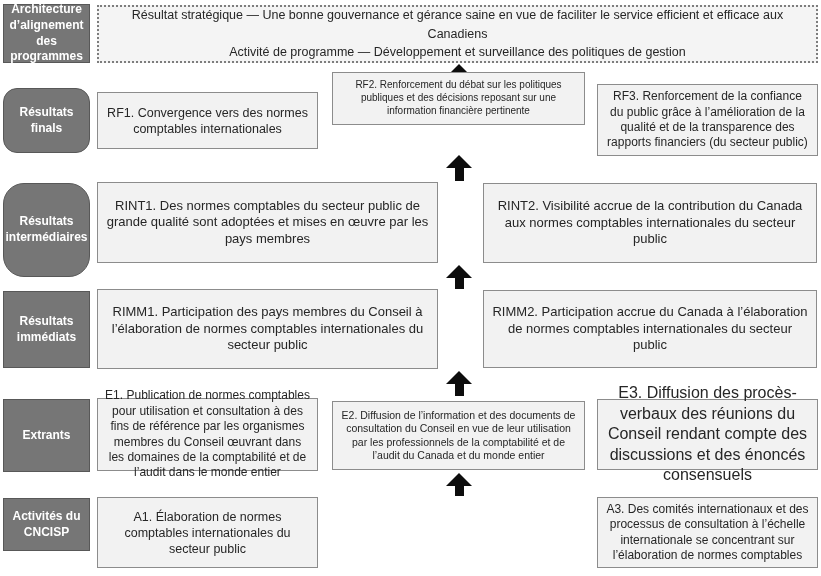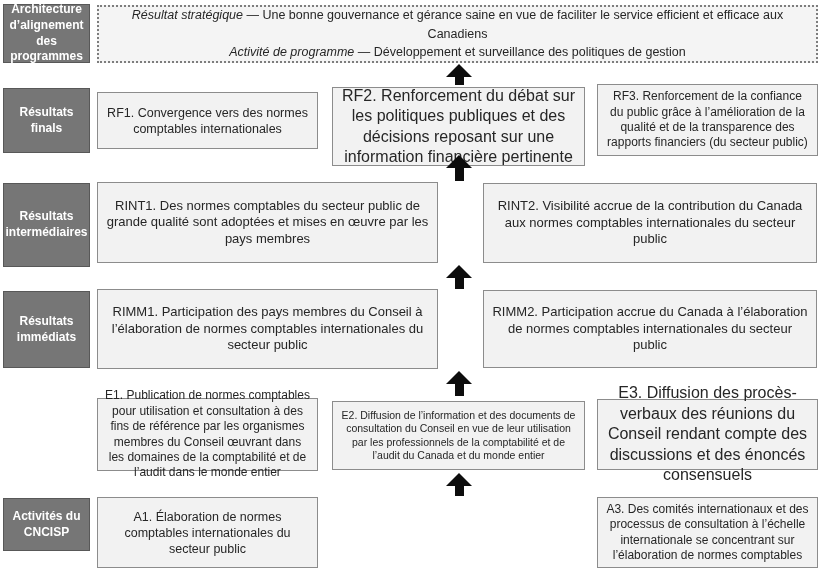--- a/index.html
+++ b/index.html
@@ -20,21 +20,21 @@
     position:absolute; box-sizing:border-box;
     background:var(--box-bg,#f2f2f2); border:1px solid var(--box-border,#8c8c8c);
     display:flex; align-items:center; justify-content:center;
     text-align:center; color:var(--box-text,#262626);
     padding:3px 7px; line-height:1.28;
   }
   .dashed {
     border:2px dotted var(--dash-border,#7d7d7d);
     background:#f4f4f4; line-height:1.5;
   }
-  .it { font-style:italic; }
+  .it { }
   .arrow { position:absolute; width:28px; display:flex; flex-direction:column; align-items:center; }
   .arrow .head {
     width:0; height:0;
     border-left:13px solid transparent; border-right:13px solid transparent;
     border-bottom:13px solid var(--arrow,#0d0d0d);
   }
   .arrow .shaft { width:9px; flex:1; background:var(--arrow,#0d0d0d); }
 </style>
 </head>
 <body>
@@ -54,34 +54,34 @@
         <span>— Développement et surveillance des politiques de gestion</span>
       </div>
     </div>
   </div>
 
   <div class="arrow" style="left:445px;top:64px;height:21px;">
     <div class="head"></div>
     <div class="shaft"></div>
   </div>
 
-  <div class="rowlabel" style="top:88px;height:65px;">Résultats finals</div>
+  <div class="rowlabel" style="top:88px;height:65px;border-radius:14px;">Résultats finals</div>
 
   <div class="box" style="left:97px;top:92px;width:221px;height:57px;font-size:12.5px;">RF1. Convergence vers des normes comptables internationales</div>
 
-  <div class="box" style="left:332px;top:87px;width:253px;height:79px;font-size:16px;">RF2. Renforcement du débat sur les politiques publiques et des décisions reposant sur une information financière pertinente</div>
+  <div class="box" style="left:332px;top:72px;width:253px;height:53px;font-size:10px;">RF2. Renforcement du débat sur les politiques publiques et des décisions reposant sur une information financière pertinente</div>
 
   <div class="box" style="left:597px;top:84px;width:221px;height:72px;font-size:12px;">RF3. Renforcement de la confiance du public grâce à l’amélioration de la qualité et de la transparence des rapports financiers (du secteur public)</div>
 
   <div class="arrow" style="left:445px;top:155px;height:26px;">
     <div class="head"></div>
     <div class="shaft"></div>
   </div>
 
-  <div class="rowlabel" style="top:183px;height:84px;">Résultats intermédiaires</div>
+  <div class="rowlabel" style="top:183px;height:94px;border-radius:21px;">Résultats intermédiaires</div>
 
   <div class="box" style="left:97px;top:182px;width:341px;height:81px;font-size:13px;">RINT1. Des normes comptables du secteur public de grande qualité sont adoptées et mises en œuvre par les pays membres</div>
 
   <div class="box" style="left:483px;top:183px;width:334px;height:80px;font-size:13px;">RINT2. Visibilité accrue de la contribution du Canada aux normes comptables internationales du secteur public</div>
 
   <div class="arrow" style="left:445px;top:265px;height:24px;">
     <div class="head"></div>
     <div class="shaft"></div>
   </div>
 
@@ -89,20 +89,21 @@
 
   <div class="box" style="left:97px;top:289px;width:341px;height:80px;font-size:13px;">RIMM1. Participation des pays membres du Conseil à l’élaboration de normes comptables internationales du secteur public</div>
 
   <div class="box" style="left:483px;top:290px;width:334px;height:78px;font-size:13px;">RIMM2. Participation accrue du Canada à l’élaboration de normes comptables internationales du secteur public</div>
 
   <div class="arrow" style="left:445px;top:371px;height:25px;">
     <div class="head"></div>
     <div class="shaft"></div>
   </div>
 
+  <div class="rowlabel" style="top:399px;height:73px;">Extrants</div>
 
   <div class="box" style="left:97px;top:398px;width:221px;height:73px;font-size:12px;">E1. Publication de normes comptables pour utilisation et consultation à des fins de référence par les organismes membres du Conseil œuvrant dans les domaines de la comptabilité et de l’audit dans le monde entier</div>
 
   <div class="box" style="left:332px;top:401px;width:253px;height:69px;font-size:10.5px;">E2. Diffusion de l’information et des documents de consultation du Conseil en vue de leur utilisation par les professionnels de la comptabilité et de l’audit du Canada et du monde entier</div>
 
   <div class="box" style="left:597px;top:399px;width:221px;height:71px;font-size:16px;">E3. Diffusion des procès-verbaux des réunions du Conseil rendant compte des discussions et des énoncés consensuels</div>
 
   <div class="arrow" style="left:445px;top:473px;height:23px;">
     <div class="head"></div>
     <div class="shaft"></div>

